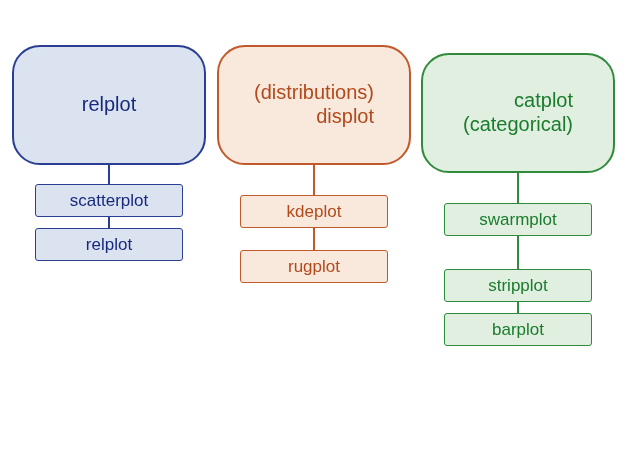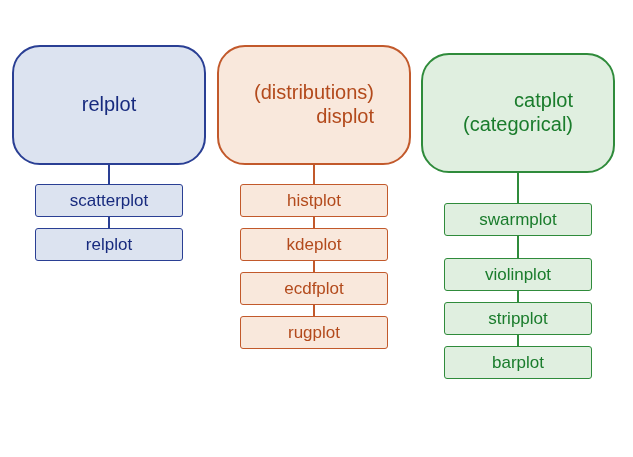--- a/index.html
+++ b/index.html
@@ -88,33 +88,27 @@
 
   <div class="column" style="left: 217px; --border: #c2592b; --fill: #f9e8dc; --text: #b34a1c;">
     <div class="category-box">
       <div class="category-title">
         <span>(distributions)</span>
         <span>displot</span>
       </div>
     </div>
 
   <div class="connector first"></div>
-  <div class="child-box">
-    <span class="child-label">histplot</span>
-  </div>
 
   <div class="connector mid"></div>
   <div class="child-box">
     <span class="child-label">kdeplot</span>
   </div>
 
   <div class="connector mid"></div>
-  <div class="child-box">
-    <span class="child-label">ecdfplot</span>
-  </div>
 
   <div class="connector mid"></div>
   <div class="child-box">
     <span class="child-label">rugplot</span>
   </div>
 </div>
 
   <div class="column" style="left: 421px; margin-top: 8px; --border: #2f8b3b; --fill: #e0efe0; --text: #1a7c2c;">
     <div class="category-box">
       <div class="category-title">
@@ -126,23 +120,20 @@
   <div class="connector first"></div>
 
   <div class="connector mid"></div>
   <div class="child-box">
     <span class="child-label">swarmplot</span>
   </div>
 
   <div class="connector mid"></div>
 
   <div class="connector mid"></div>
-  <div class="child-box">
-    <span class="child-label">violinplot</span>
-  </div>
 
   <div class="connector mid"></div>
   <div class="child-box">
     <span class="child-label">stripplot</span>
   </div>
 
   <div class="connector mid"></div>
   <div class="child-box">
     <span class="child-label">barplot</span>
   </div>

